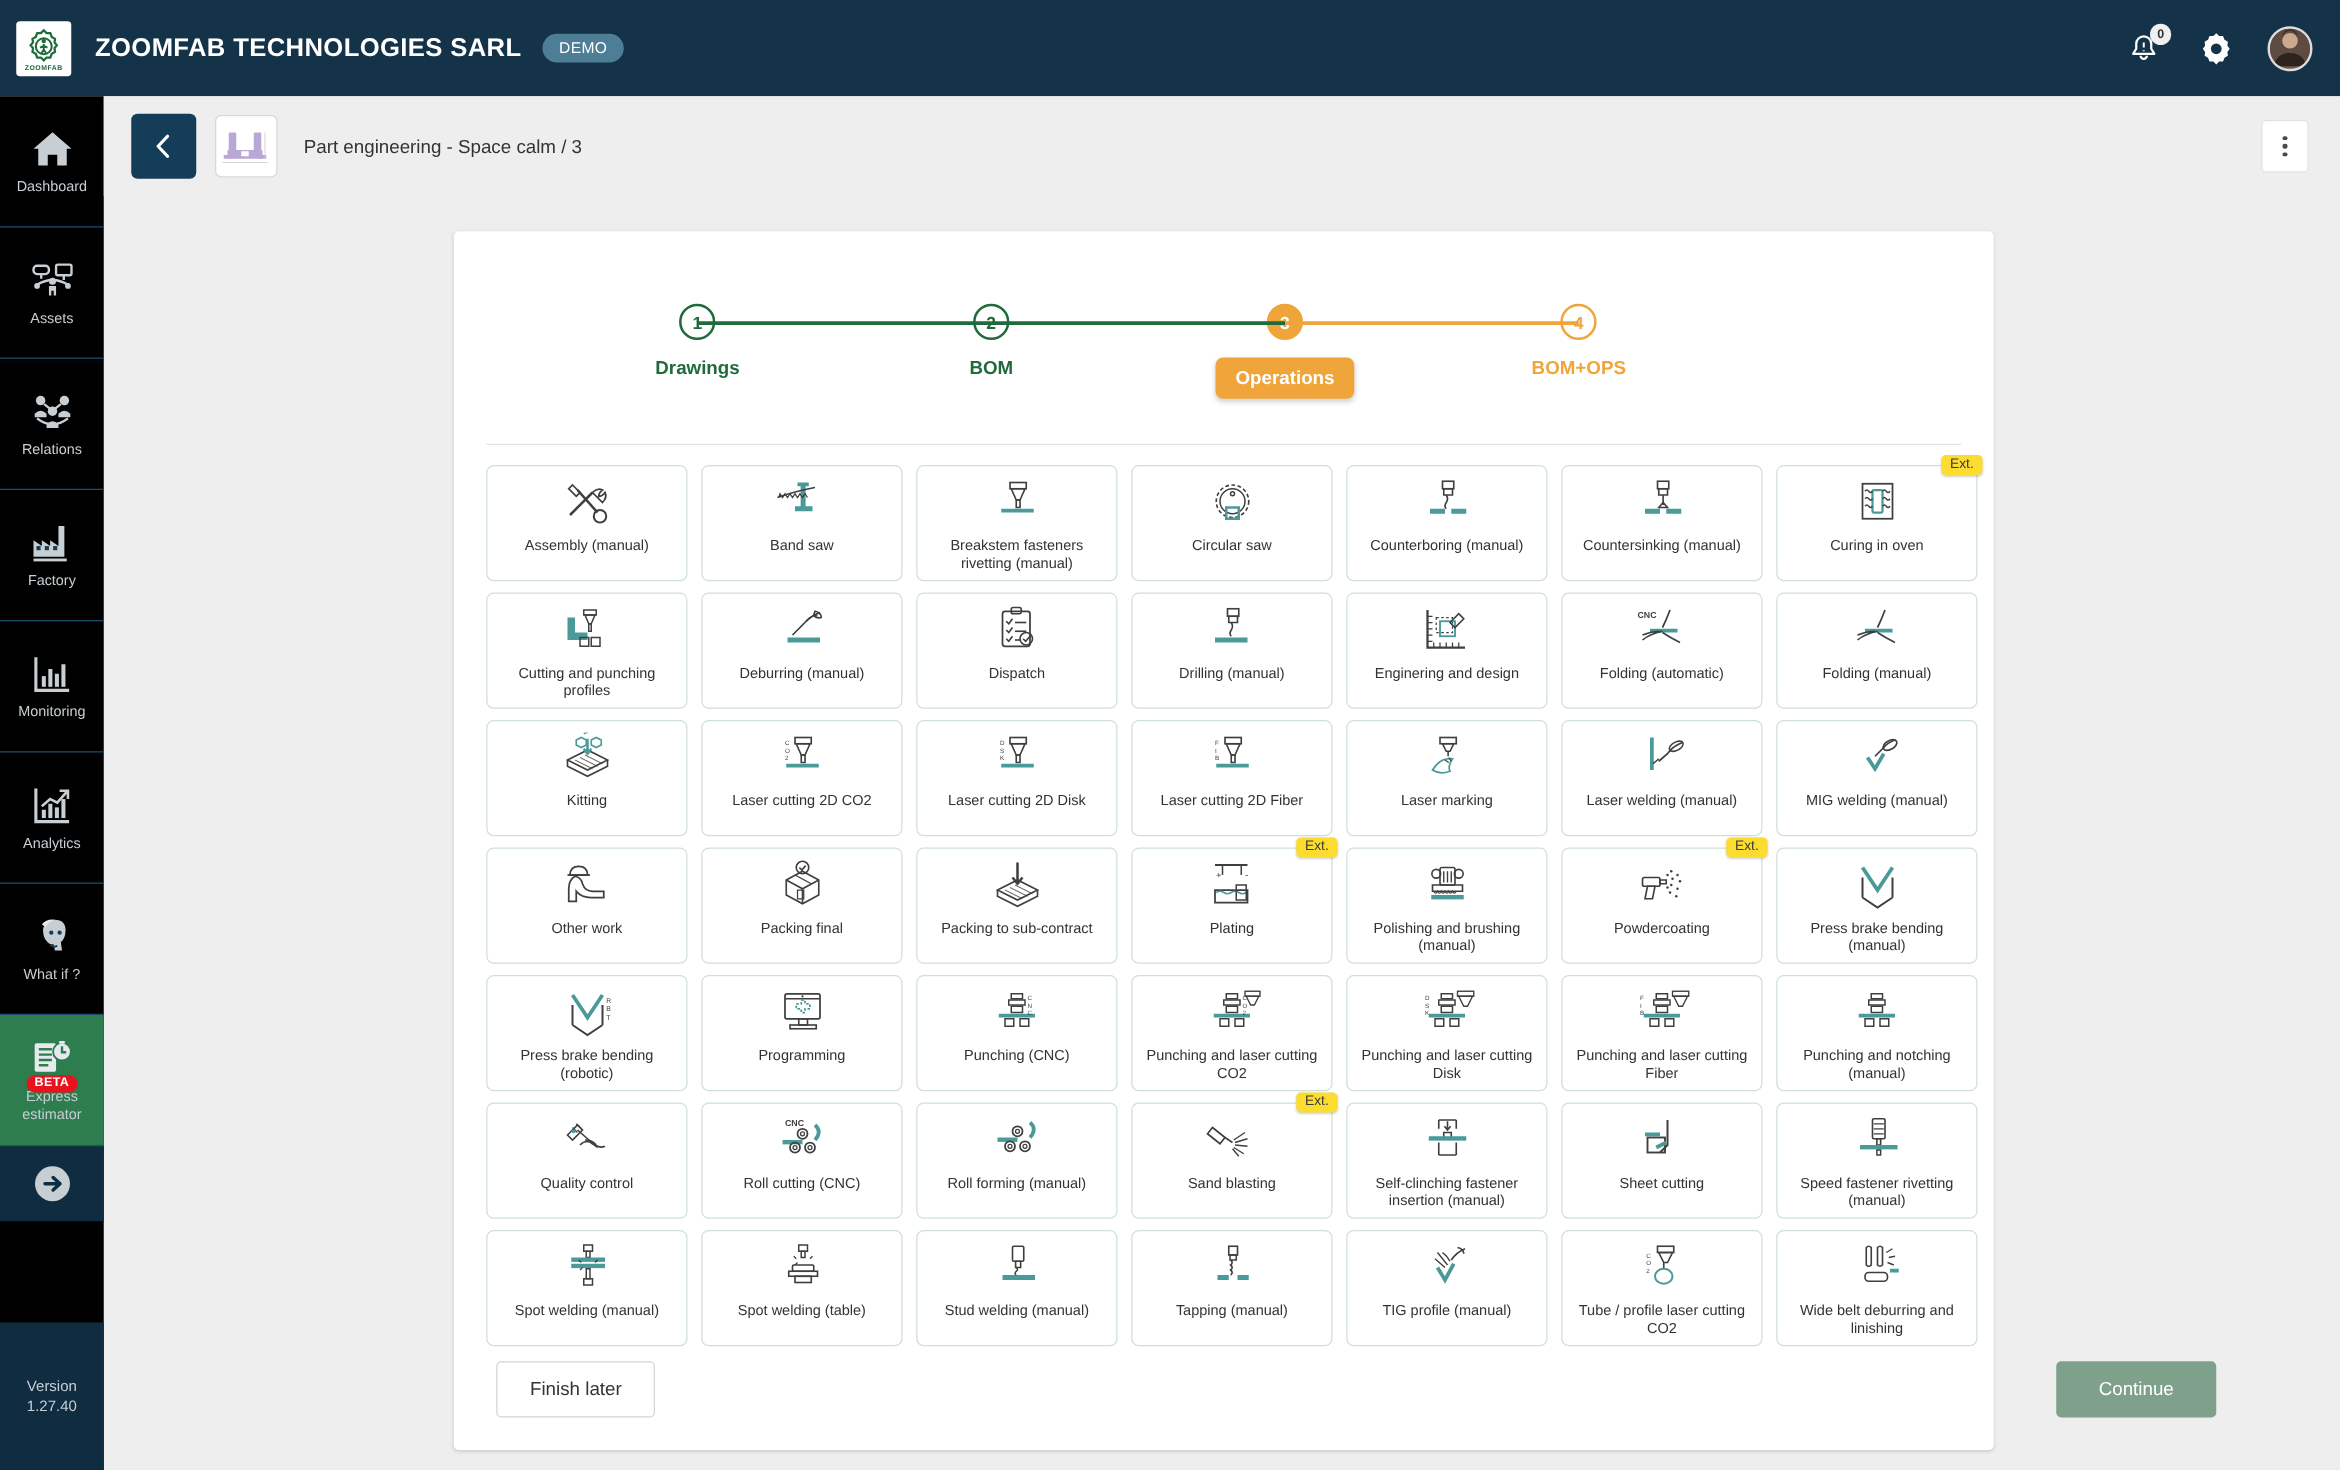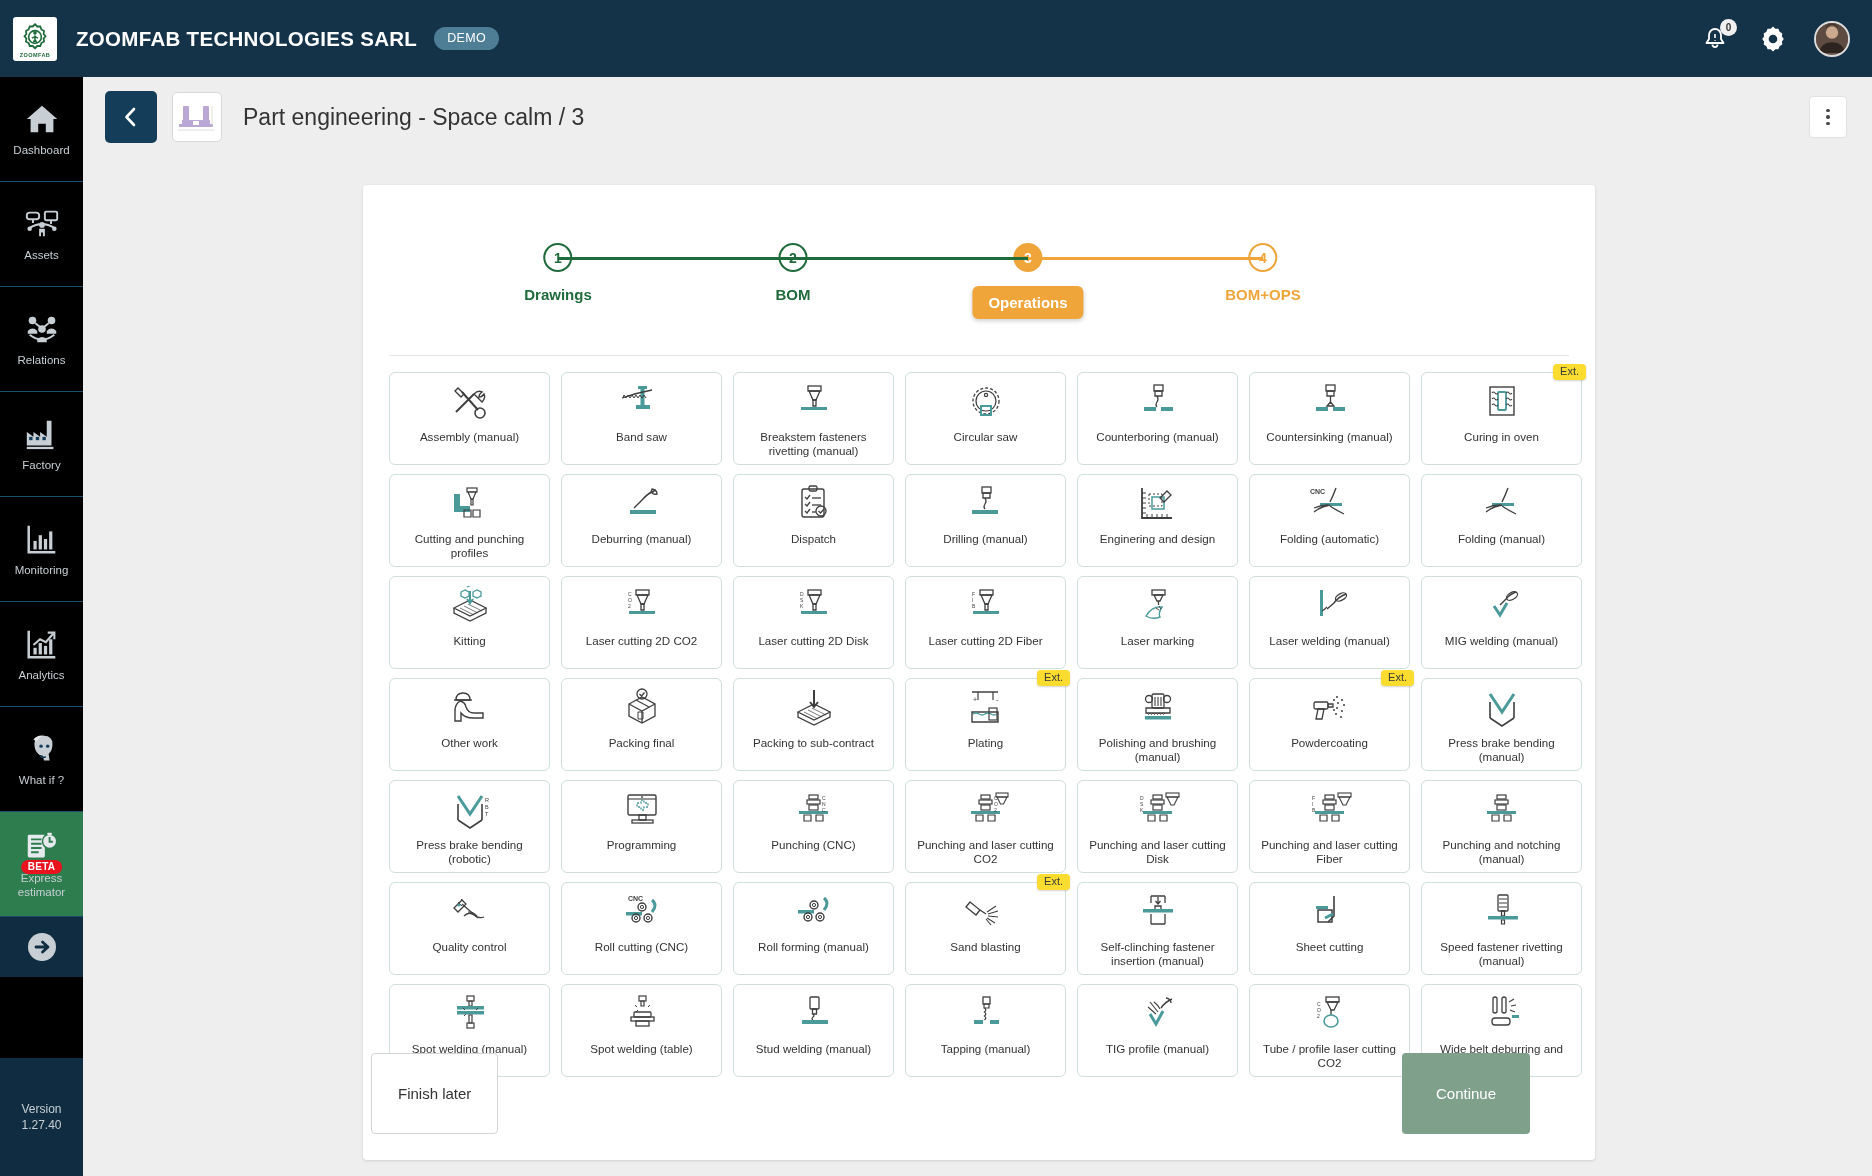--- a/index.html
+++ b/index.html
@@ -86,21 +86,21 @@
   .back-btn {
     width: 52px; height: 52px; background: #143d5a; border-radius: 5px;
     margin-left: 22px; display: flex; align-items: center; justify-content: center;
     cursor: pointer;
   }
   .thumb {
     width: 50px; height: 50px; margin-left: 15px; background: #ffffff;
     border: 1px solid #d8d8d8; border-radius: 5px;
     display: flex; align-items: center; justify-content: center;
   }
-  .page-title { margin-left: 21px; font-size: 23px; color: #333333; }
+  .page-title { margin-left: 21px; font-size: 15px; color: #333333; }
   .kebab {
     margin-left: auto; margin-right: 25px; width: 38px; height: 42px;
     background: #ffffff; border: 1px solid #e2e2e2; border-radius: 4px;
     display: flex; flex-direction: column; align-items: center;
     justify-content: center; gap: 3px; cursor: pointer;
   }
   .kebab i { width: 3.5px; height: 3.5px; background: #4a4a4a; border-radius: 50%; display: block; }
   
   .panel {
     position: absolute; top: 185px; left: 363px; width: 1232px; height: 975px;
@@ -153,31 +153,31 @@
     line-height: 1.25; padding: 0 5px; margin-top: 4px;
   }
   .ext-tag {
     position: absolute; top: -9px; right: -5px; background: #fcdc2e;
     color: #3a3a3a; font-size: 11px; font-weight: 500;
     padding: 2px 7px 3px; border-radius: 4px; line-height: 1;
     box-shadow: 0 1px 2px rgba(0,0,0,.18);
   }
   
   .footer-row {
-    position: absolute; bottom: 26px; left: 8px; width: 1159px;
-    display: flex; justify-content: space-between;
+    position: absolute; bottom: 26px; left: 34px; width: 1376px;
+    display: flex; align-items: center; justify-content: space-between;
   }
   .btn-finish {
     background: #ffffff; border: 1px solid #d4d4d4; border-radius: 4px;
     padding: 13px 26px; font-size: 15px; color: #333333; cursor: pointer;
     font-family: "Liberation Sans", sans-serif;
   }
   .btn-continue {
     background: #7fa08b; border: none; border-radius: 4px;
-    padding: 32px 34px; font-size: 15px; color: #ffffff; cursor: pointer;
+    padding: 14px 34px; font-size: 15px; color: #ffffff; cursor: pointer;
     font-family: "Liberation Sans", sans-serif;
   }
 </style>
 </head>
 <body>
 
 <div class="topbar">
   <div class="brand-logo">
     <svg class="gear" viewBox="0 0 40 40">
       <path d="M20 3 l3 3 h4 l1.5 4 3.5 2 -0.5 4 2.5 3 -2.5 3 0.5 4 -3.5 2 -1.5 4 h-4 l-3 3 -3-3 h-4 l-1.5-4 -3.5-2 0.5-4 -2.5-3 2.5-3 -0.5-4 3.5-2 1.5-4 h4z" fill="none" stroke="#1f6b3b" stroke-width="2.4"></path>

